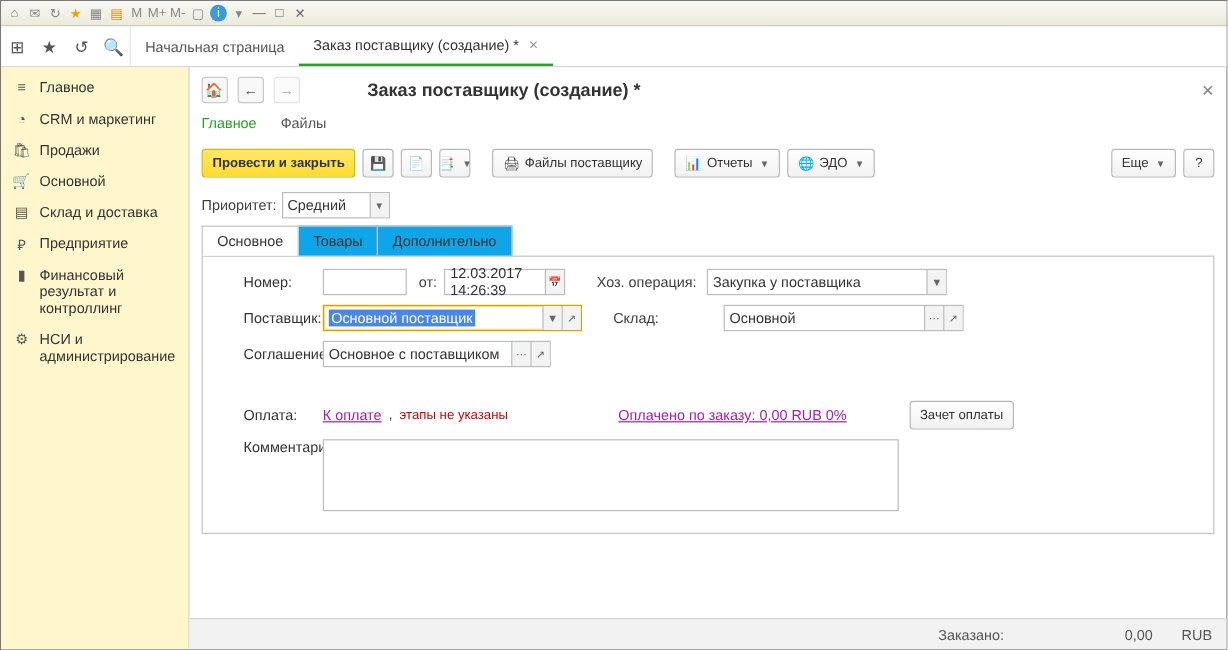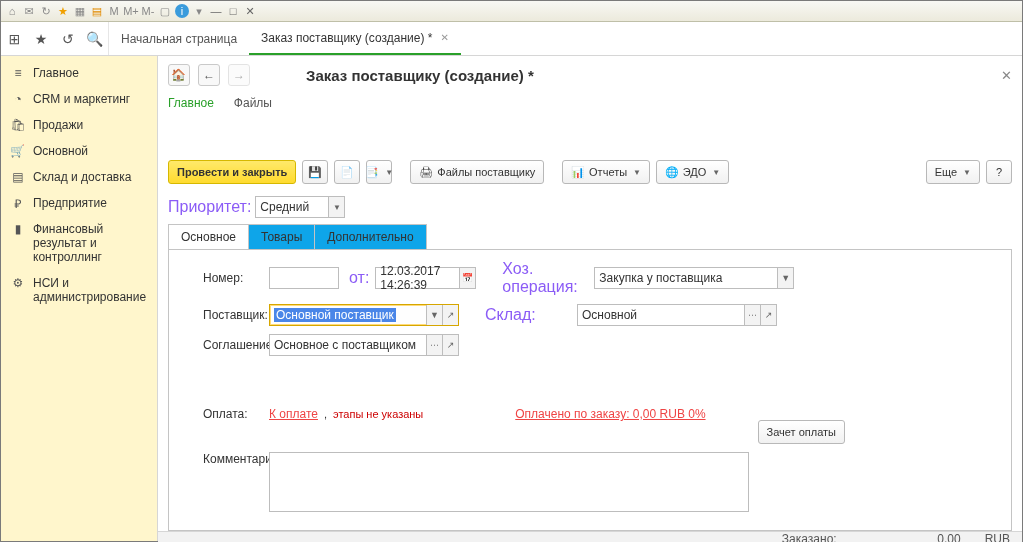--- a/index.html
+++ b/index.html
@@ -24,45 +24,45 @@
   .side-item .sico{width:14px;height:14px;flex:0 0 14px;display:flex;align-items:center;justify-content:center;color:#555;font-size:12px;}
   .main{flex:1;display:flex;flex-direction:column;min-width:0;}
   .main-head{display:flex;align-items:center;padding:8px 10px 4px;gap:8px;}
   .nav-btn{width:22px;height:22px;border:1px solid #c9c9c9;border-radius:3px;background:#f8f8f8;display:flex;align-items:center;justify-content:center;color:#555;font-size:12px;}
   .main-title{font-size:15px;font-weight:bold;margin-left:48px;flex:1;}
   .close-x{font-size:13px;color:#888;}
   .subtabs{display:flex;gap:20px;padding:0 10px;font-size:12px;border-bottom:0;}
   .subtab{padding:6px 0;color:#555;}
   .subtab.active{color:#2aa02a;border-bottom:0;}
   .toolbar{display:flex;align-items:center;padding:8px 10px;gap:6px;}
-  .btn{height:24px;border:1px solid #b8b8b8;border-radius:3px;background:linear-gradient(#fff,#f1f1f1);padding:0 8px;display:flex;align-items:center;gap:4px;font-size:11px;color:#333;cursor:pointer;margin-top:36px;}
+  .btn{height:24px;border:1px solid #b8b8b8;border-radius:3px;background:linear-gradient(#fff,#f1f1f1);padding:0 8px;display:flex;align-items:center;gap:4px;font-size:11px;color:#333;cursor:pointer;}
   .btn.yellow{background:linear-gradient(#ffe96b,#ffdb2e);border-color:#d6b800;font-weight:bold;}
   .btn.icon-only{width:26px;justify-content:center;padding:0;}
   .btn .dd{font-size:8px;color:#666;margin-left:2px;}
   .spacer{flex:1;}
   .form{padding:4px 10px 0;}
   .row{display:flex;align-items:center;margin-bottom:6px;gap:4px;}
-  .lbl{font-size:16px;color:#8b5cf6;}
+  .lbl{font-size:12px;color:#404040;}
   .sel{height:22px;border:1px solid #bdbdbd;background:#fff;display:flex;align-items:center;padding:0 4px;font-size:12px;position:relative;}
   .sel .dd-btn{position:absolute;right:0;top:0;bottom:0;width:16px;border-left:1px solid #bdbdbd;display:flex;align-items:center;justify-content:center;font-size:8px;color:#666;background:#f3f3f3;}
   .tabs2{display:flex;border-bottom:0;}
   .tab2{padding:5px 12px;border:1px solid #c4c4c4;background:#0ea5e9;font-size:12px;border-bottom:none;margin-right:-1px;cursor:pointer;}
   .tab2.active{background:#fff;position:relative;z-index:1;}
   .panel{border:1px solid #c4c4c4;padding:10px;}
   .frow{display:flex;align-items:center;margin-bottom:8px;gap:6px;}
   .flbl{width:60px;font-size:12px;margin-left:24px;}
   .field{height:22px;border:1px solid #bdbdbd;background:#fff;position:relative;font-size:12px;display:flex;align-items:center;padding:0 4px;}
   .field.sel-highlight{background:#fefefe;}
   .field.sel-highlight .val{background:#4a86e8;color:#fff;padding:0 2px;}
   .field.gold{border-color:#d6a600;box-shadow:0 0 0 1px #ffdb7a inset;}
   .cal-btn,.dd2{position:absolute;top:0;bottom:0;width:16px;display:flex;align-items:center;justify-content:center;border-left:1px solid #bdbdbd;background:#f3f3f3;font-size:9px;color:#666;}
   .cal-btn{right:0;}
   .dd2{right:0;}
   .dd2b{right:16px;}
-  .link{color:#ef4444;text-decoration:underline;cursor:pointer;font-size:12px;}
+  .link{color:#a21caf;text-decoration:underline;cursor:pointer;font-size:12px;}
   .red{color:#cc0000;}
   .textarea{border:1px solid #bdbdbd;height:60px;background:#fff;}
   .statusbar{height:26px;background:#f2f2f2;border-top:1px solid #d6d6d6;display:flex;align-items:center;justify-content:flex-end;padding:0 12px;gap:24px;font-size:12px;color:#555;}
 </style>
 </head>
 <body>
 
 <div class="window">
 
   <div class="titlebar">
@@ -199,21 +199,21 @@
             <span style="width:14px"></span>
             <span class="lbl" style="width:86px">Хоз. операция:</span>
             <div class="field" style="width:200px;padding-right:18px">
               <span>Закупка у поставщика</span>
               <span class="dd2">▼</span>
             </div>
           </div>
 
           <div class="frow">
             <span class="flbl">Поставщик:</span>
-            <div class="field gold sel-highlight" style="width:190px;">
+            <div class="field gold sel-highlight" style="width:216px;">
               <span class="val">Основной поставщик</span>
               <span class="dd2 dd2b">▼</span>
               <span class="dd2">↗</span>
             </div>
             <span style="width:14px"></span>
             <span class="lbl" style="width:86px">Склад:</span>
             <div class="field" style="width:200px;padding-right:34px">
               <span>Основной</span>
               <span class="dd2 dd2b">⋯</span>
               <span class="dd2">↗</span>

